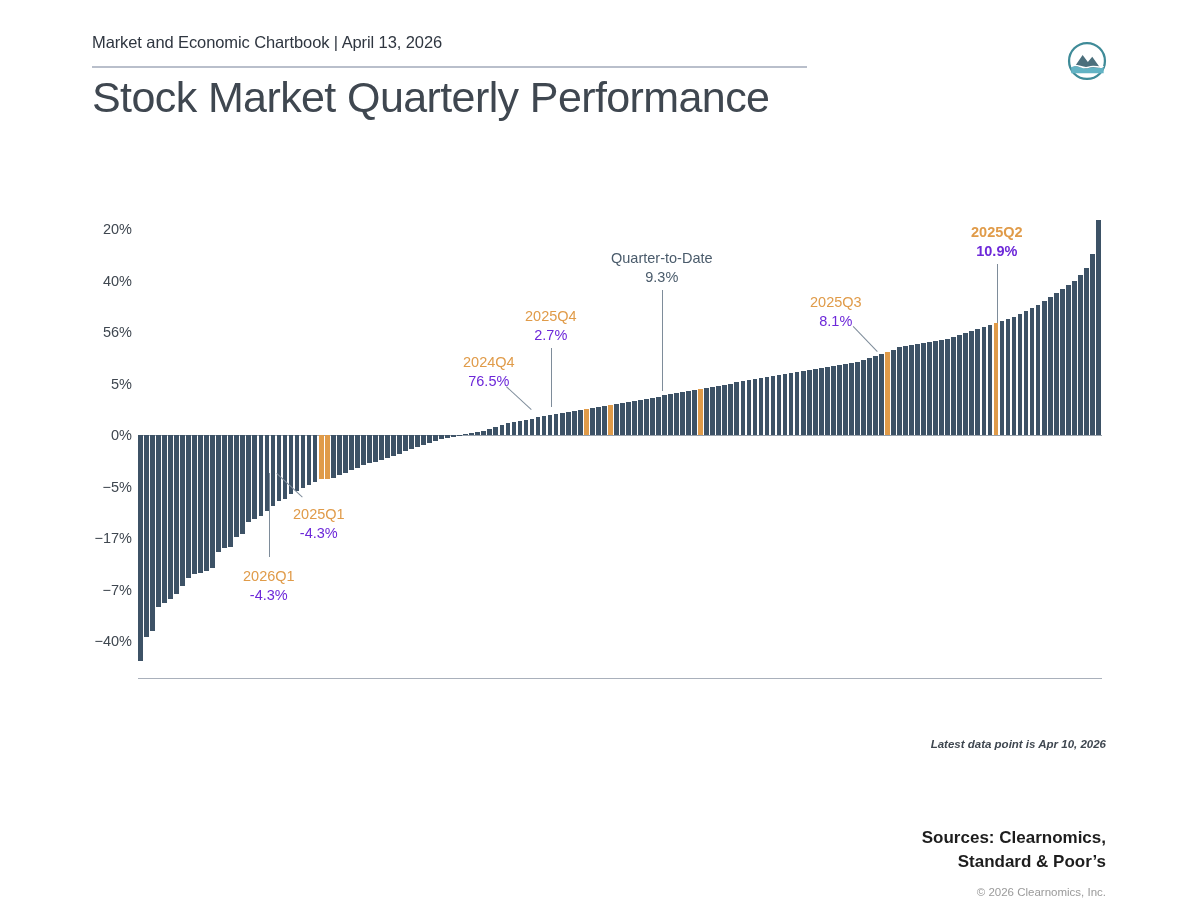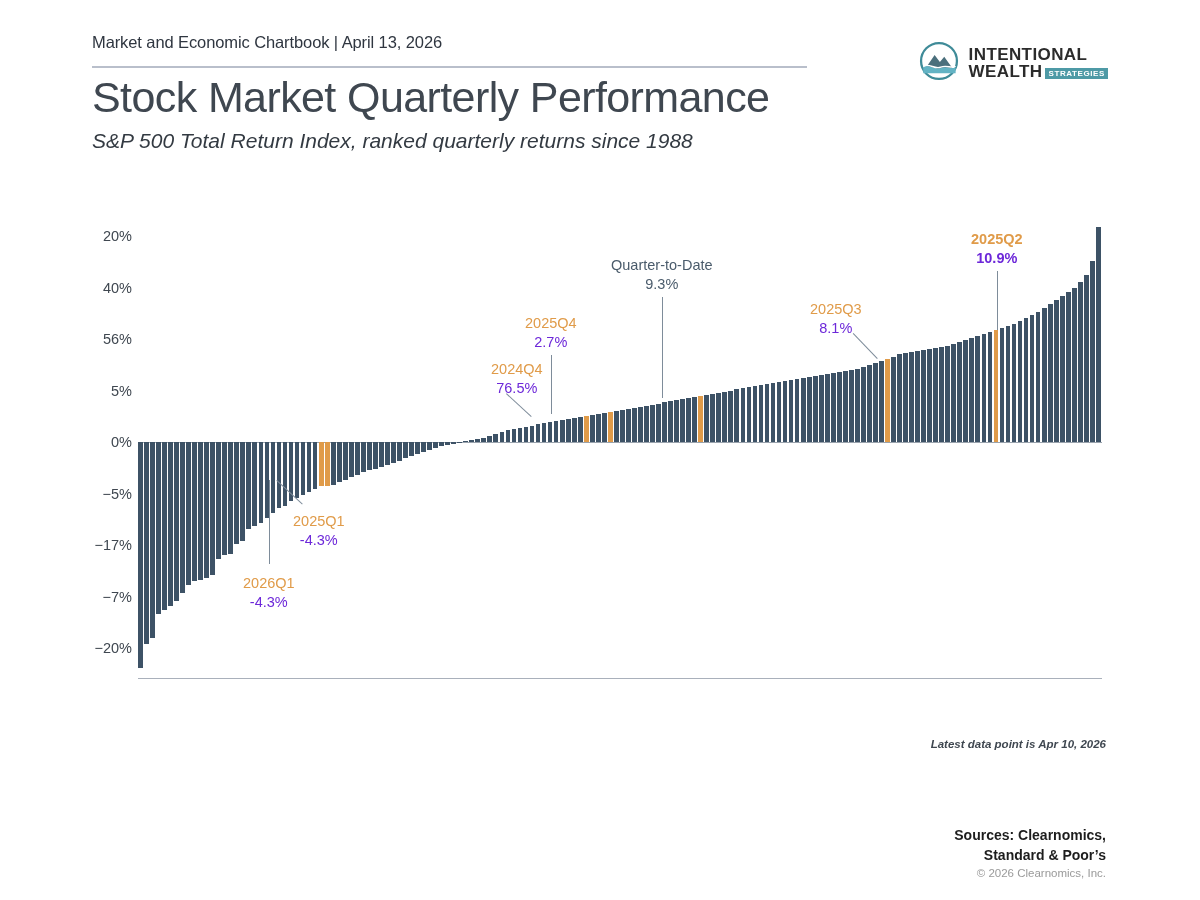--- a/index.html
+++ b/index.html
@@ -94,21 +94,21 @@
     background: #4e9aa6;
     padding: 2px 3px 1px 3px;
     position: relative;
     top: -1px;
   }
 
   
   #chart-region {
     position: absolute;
     left: 0;
-    top: 12px;
+    top: 5px;
     width: 1200px;
     height: 714px;
   }
   #plot-area {
     position: absolute;
     left: 138px;
     top: 206px;
     width: 964px;
     height: 434px;
   }
@@ -195,75 +195,67 @@
     text-align: right;
     white-space: nowrap;
   }
   #sources-block {
     position: absolute;
     right: 94px;
     top: 826px;
     text-align: right;
   }
   .source-line {
-    font-size: 14px;
+    font-size: 17px;
     font-weight: 700;
     color: #1d1d1d;
     line-height: 1.4;
     white-space: nowrap;
   }
   #copyright-line {
     font-size: 11.5px;
     color: #9a9a9a;
-    margin-top: 2px;
+    margin-top: 12px;
     white-space: nowrap;
     text-align: right;
   }
 </style>
 </head>
 <body>
 
 <div id="header-block">
   <div id="eyebrow-row">
     <div id="eyebrow-text">Market and Economic Chartbook | April 13, 2026</div>
   </div>
   <div id="header-rule"></div>
   <div id="title-text">Stock Market Quarterly Performance</div>
-  <div id="subtitle-text">S&amp;P 500 Total Return Index, ranked quarterly returns since 1988</div>
 
   <div id="logo-block">
     <span>
       <svg width="42" height="42" viewBox="0 0 48 48" aria-hidden="true">
         <circle cx="24" cy="24" r="20.5" fill="none" stroke="#3f8b98" stroke-width="2.6"></circle>
         <path d="M8 33 L19 17 L25 25 L30 19 L40 33 Z" fill="#4b6f7c"></path>
         <path d="M6 31 C13 27, 19 35, 26 32 C33 29, 38 34, 43 31 L43 38 L6 38 Z" fill="#63b3c4"></path>
         <path d="M6 30 C13 26, 19 34, 26 31 C33 28, 38 33, 43 30" fill="none" stroke="#ffffff" stroke-width="1.6"></path>
       </svg>
-    </span>
-    <span id="logo-wordmark">
-      <span class="logo-line">INTENTIONAL</span>
-      <span class="logo-line">
-        <span>WEALTH</span>
-        <span id="logo-strategies">STRATEGIES</span>
-      </span>
     </span>
   </div>
 </div>
 
 <div id="chart-region">
   <div id="y-axis-labels">
       <div class="y-tick" style="top: 18px;">20%</div>
       <div class="y-tick" style="top: 69.5px;">40%</div>
       <div class="y-tick" style="top: 121px;">56%</div>
       <div class="y-tick" style="top: 172.5px;">5%</div>
       <div class="y-tick" style="top: 224px;">0%</div>
       <div class="y-tick" style="top: 275.5px;">−5%</div>
       <div class="y-tick" style="top: 327px;">−17%</div>
       <div class="y-tick" style="top: 378.5px;">−7%</div>
-      <div class="y-tick" style="top: 430px;">−20%</div>
+      <div class="y-tick" style="top: 430px;">−40%</div>
     </div>
   <div id="plot-area">
     <div id="zero-line" style="top: 224px;"></div>
   <div class="bar" style="left: 0px; width: 4.775px; top: 224px; height: 225.57px;"></div>
       <div class="bar" style="left: 6.025px; width: 4.775px; top: 224px; height: 201.88px;"></div>
       <div class="bar" style="left: 12.05px; width: 4.775px; top: 224px; height: 195.7px;"></div>
       <div class="bar" style="left: 18.075px; width: 4.775px; top: 224px; height: 172.01px;"></div>
       <div class="bar" style="left: 24.1px; width: 4.775px; top: 224px; height: 167.89px;"></div>
       <div class="bar" style="left: 30.125px; width: 4.775px; top: 224px; height: 163.77px;"></div>
       <div class="bar" style="left: 36.15px; width: 4.775px; top: 224px; height: 158.62px;"></div>
@@ -424,21 +416,21 @@
 <div class="annotation" style="left: 243px; top: 562px;">
       <div class="ann-label">2026Q1</div>
       <div class="ann-value">-4.3%</div>
     </div>
     <div class="leader vertical" style="left: 269px; top: 468px; height: 84px;"></div>
     <div class="annotation" style="left: 293px; top: 500px;">
       <div class="ann-label">2025Q1</div>
       <div class="ann-value">-4.3%</div>
     </div>
     <div class="leader diag" style="left: 277px; top: 468px; width: 35.3836px; transform: rotate(42.7094deg);"></div>
-    <div class="annotation" style="left: 463px; top: 348px; margin-left: 28px;">
+    <div class="annotation" style="left: 463px; top: 348px;">
       <div class="ann-label">2024Q4</div>
       <div class="ann-value">76.5%</div>
     </div>
     <div class="leader diag" style="left: 531px; top: 405px; width: 33.9706px; transform: rotate(-137.386deg);"></div>
     <div class="annotation" style="left: 525px; top: 302px;">
       <div class="ann-label">2025Q4</div>
       <div class="ann-value">2.7%</div>
     </div>
     <div class="leader vertical" style="left: 551px; top: 343px; height: 59px;"></div>
     <div class="annotation neutral" style="left: 611px; top: 244px;">

